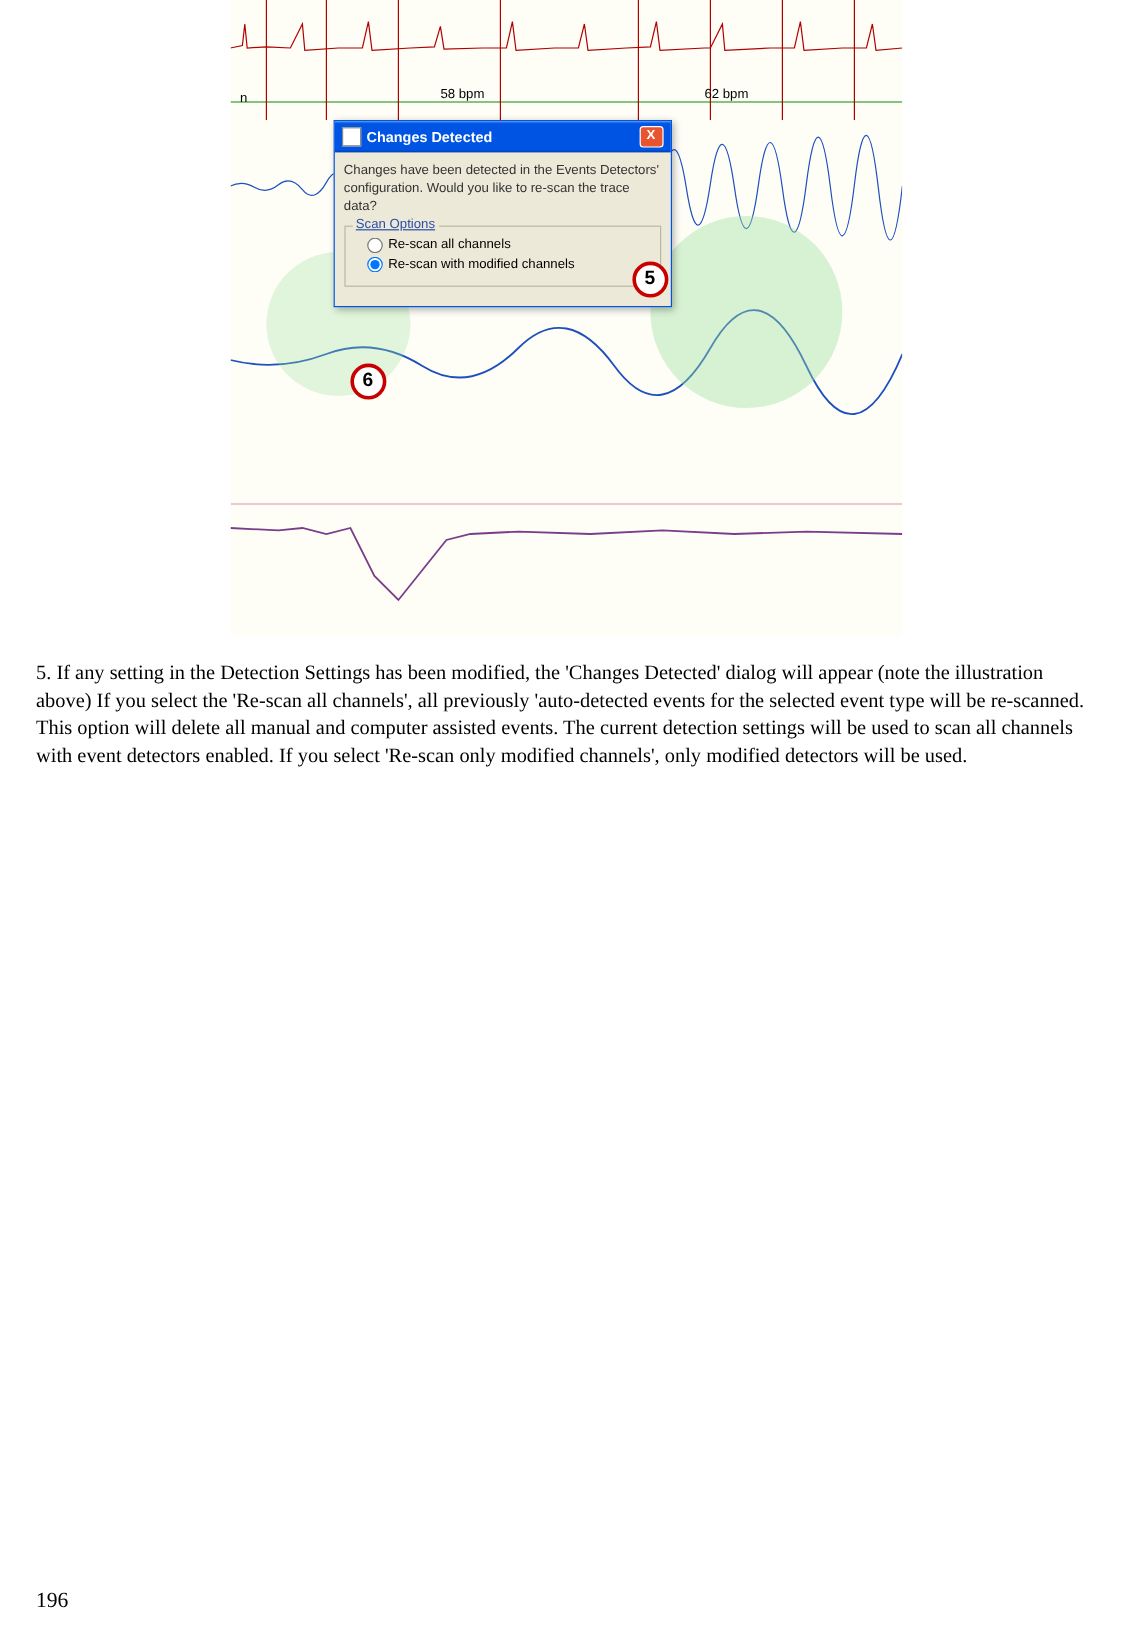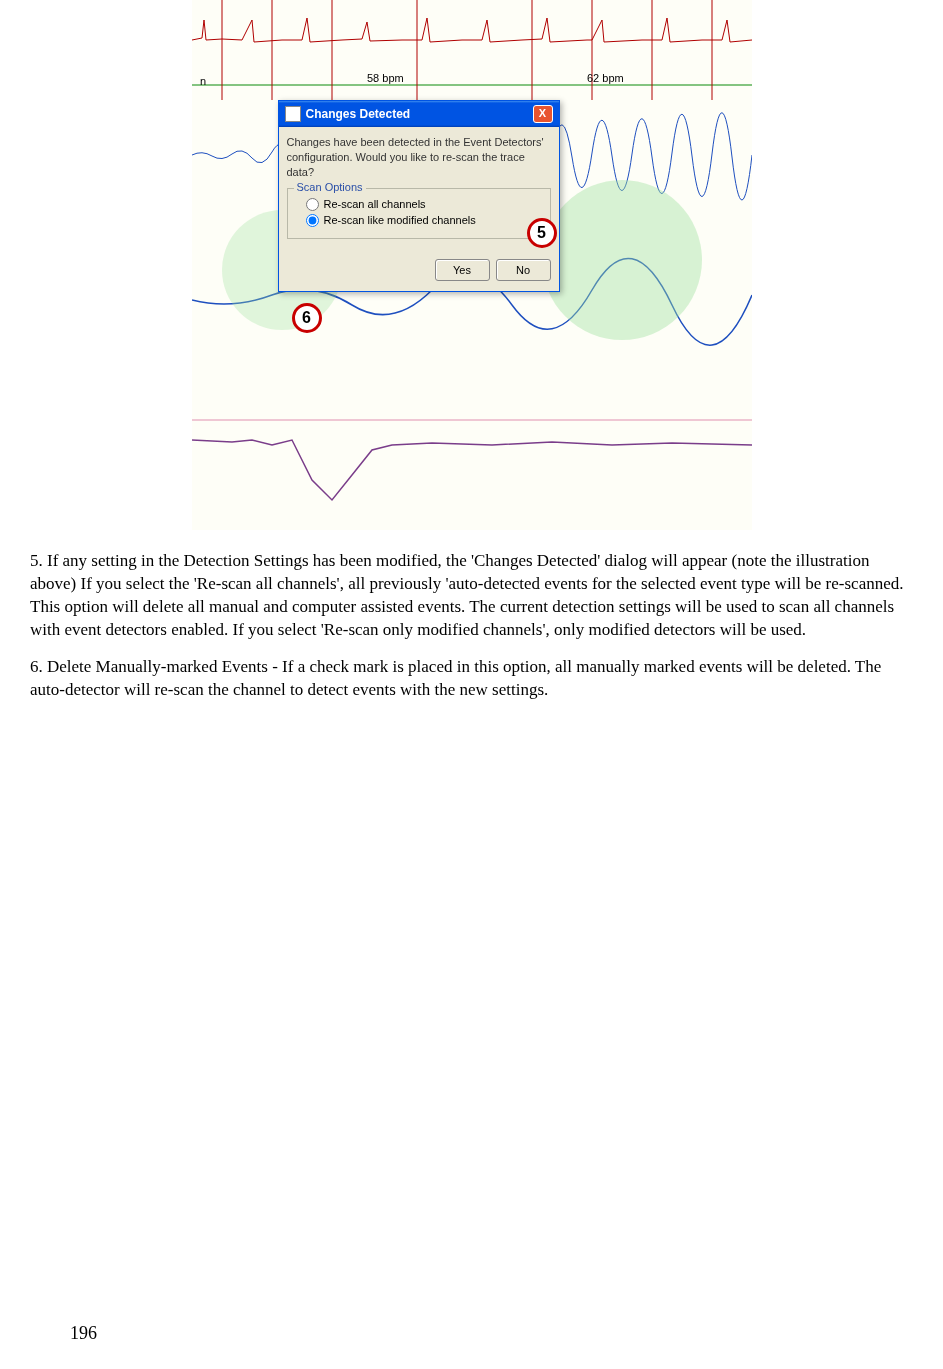--- a/index.html
+++ b/index.html
@@ -99,20 +99,21 @@
     position: relative;
   }
   .group-title {
     position: absolute;
     top: -8px;
     left: 6px;
     background: #ece9d8;
     padding: 0 3px;
     color: #2a4fa8;
     font-size: 11px;
+    text-decoration: underline;
   }
   .radio-row, .check-row {
     display: flex;
     align-items: center;
     gap: 5px;
     margin: 3px 0;
     color: #000;
     padding-left: 12px;
   }
   .radio-row input, .check-row input {
@@ -156,21 +157,20 @@
     font-size: 17px;
     line-height: 1.35;
     margin: 0 0 14px 0;
     text-align: left;
   }
   .page-num {
     position: absolute;
     bottom: 25px;
     left: 30px;
     font-size: 18px;
-    margin-left: 40px;
   }
 </style>
 </head>
 <body>
 
 <div class="page">
 
   <div class="figure-area">
     <svg viewBox="0 0 560 530">
 
@@ -218,46 +218,41 @@
       <div class="dialog-title">
         <div class="dialog-title-left">
           <span class="app-icon"></span>
           <span>Changes Detected</span>
         </div>
         <div class="close-btn">
           <span>X</span>
         </div>
       </div>
       <div class="dialog-body">
-        <div class="dialog-msg">Changes have been detected in the Event Detectors' configuration. Would you like to re-scan the trace data?</div>
+        <div class="dialog-msg">Changes have been detected in the Events Detectors' configuration. Would you like to re-scan the trace data?</div>
 
         <div class="groupbox">
           <div class="group-title">Scan Options</div>
           <label class="radio-row">
             <input type="radio" name="scan" style="">
             <span>Re-scan all channels</span>
           </label>
           <label class="radio-row">
             <input type="radio" name="scan" checked="" style="">
-            <span>Re-scan like modified channels</span>
+            <span>Re-scan with modified channels</span>
           </label>
         </div>
 
-      </div>
-      <div class="dialog-buttons">
-        <button class="win-btn">Yes</button>
-        <button class="win-btn">No</button>
       </div>
     </div>
 
     <div class="callout callout-5">
       <span>5</span>
     </div>
     <div class="callout callout-6">
       <span>6</span>
     </div>
   </div>
 
   <p class="body-text">5.  If any setting in the Detection Settings has been modified, the 'Changes Detected' dialog will appear (note the illustration above) If you select the 'Re-scan all channels', all previously 'auto-detected events for the selected event type will be re-scanned.  This option will delete all manual and computer assisted events.  The current detection settings will be used to scan all channels with event detectors enabled.  If you select 'Re-scan only modified channels', only modified detectors will be used.</p>
-  <p class="body-text">6.  Delete Manually-marked Events - If a check mark is placed in this option, all manually marked events will be deleted.  The auto-detector will re-scan the channel to detect events with the new settings.</p>
 
   <div class="page-num">196</div>
 </div>
 
 </body></html>

